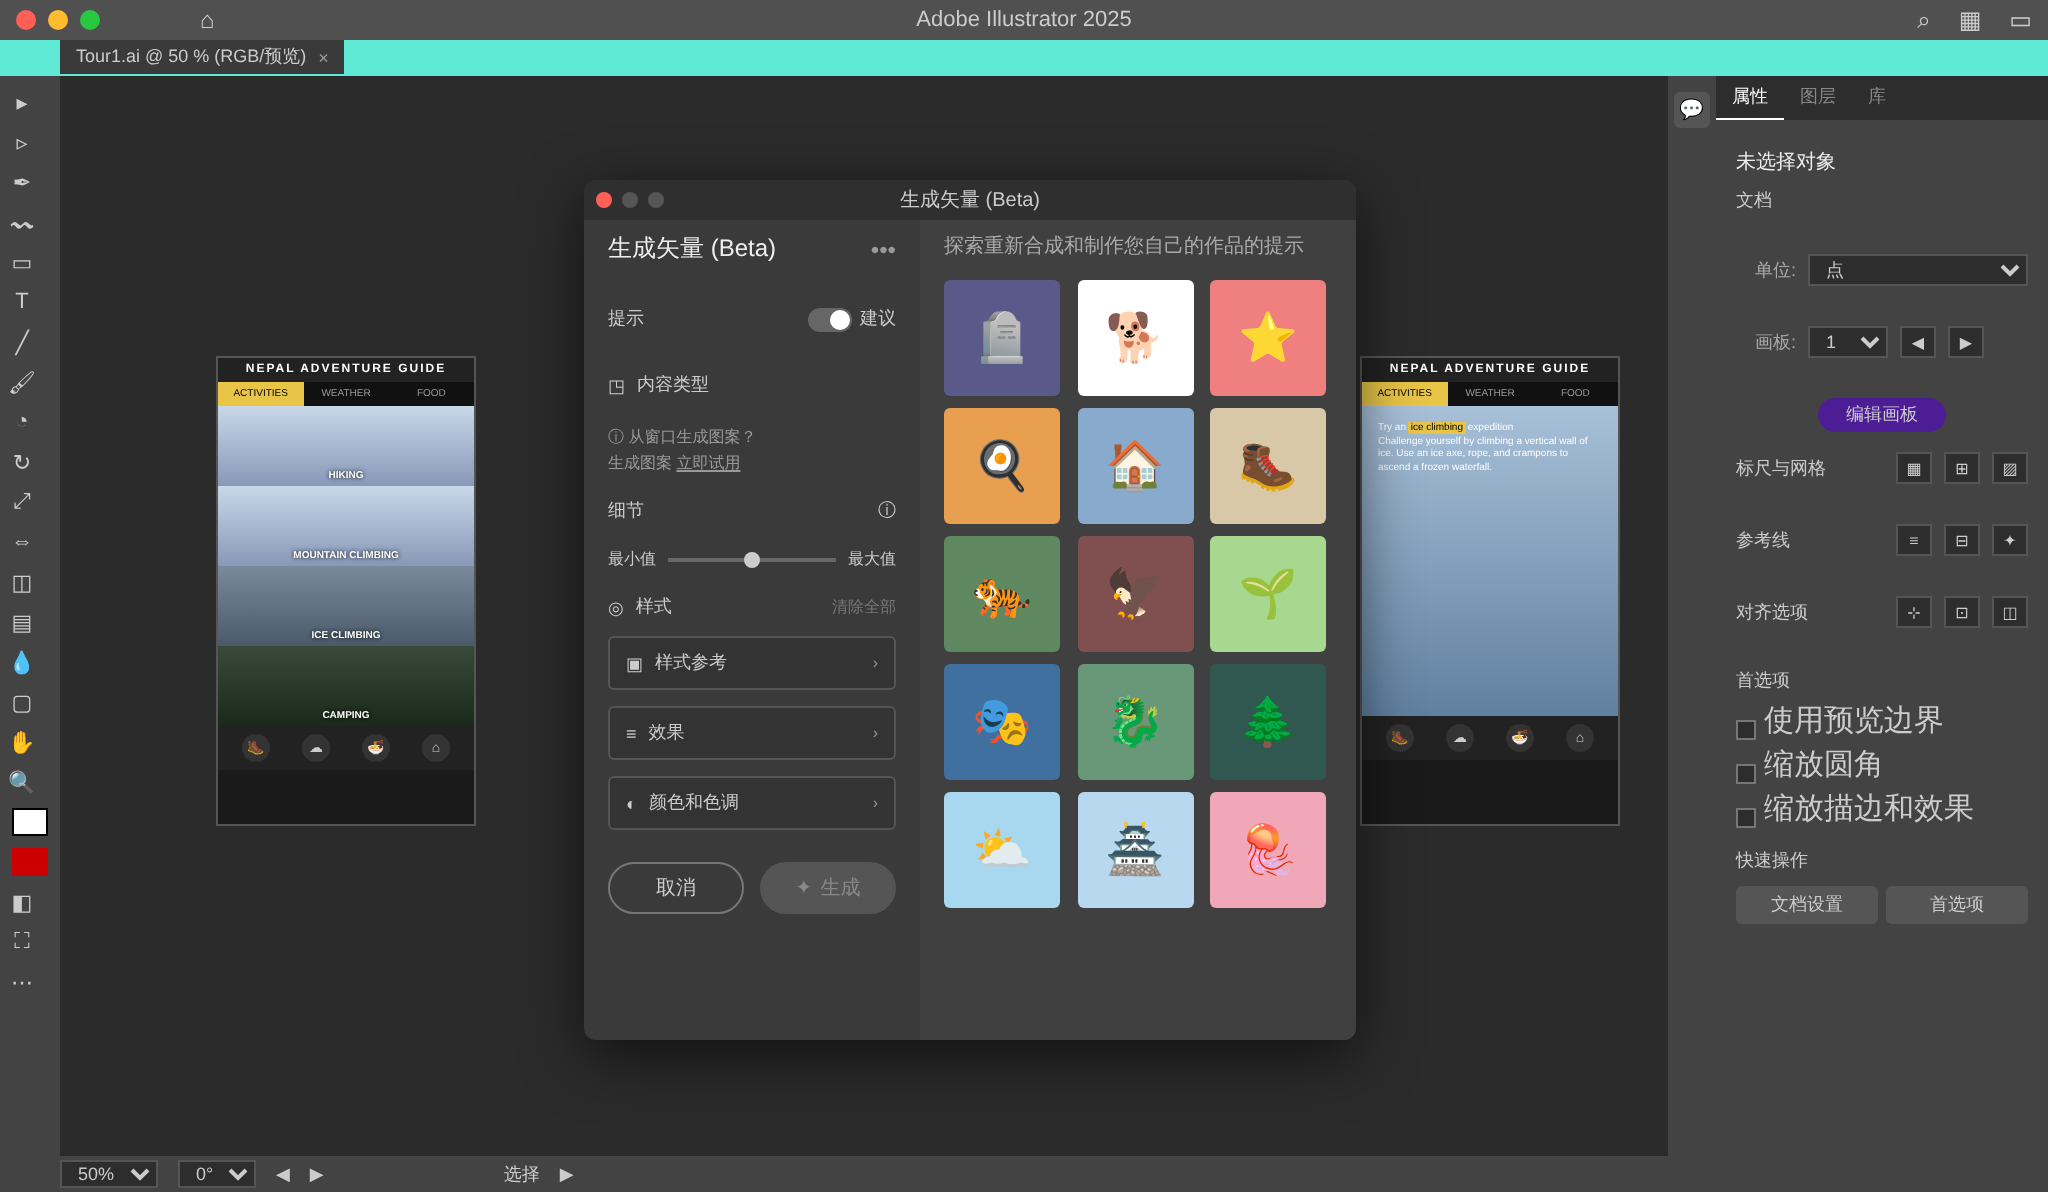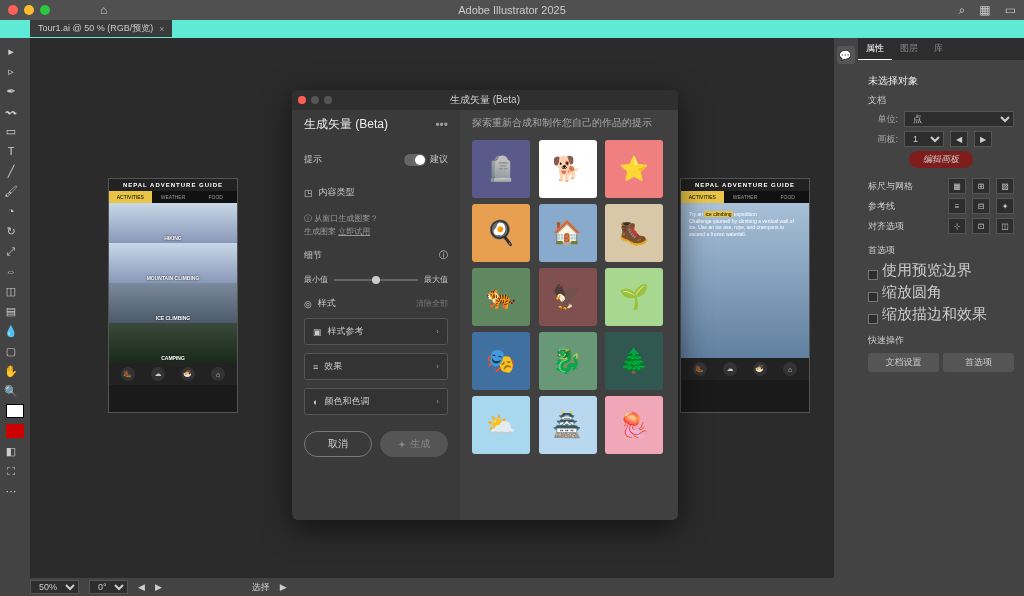--- a/index.html
+++ b/index.html
@@ -41,24 +41,24 @@
 .right-rail { width: 24px; background: #434343; display: flex; flex-direction: column; align-items: center; padding-top: 8px; }
 .rail-icon { width: 18px; height: 18px; background: #555; border-radius: 3px; display:flex; align-items:center; justify-content:center; color:#ccc; font-size:10px; }
 
 .properties-panel { width: 166px; background: #434343; color: #ccc; font-size: 10px; padding: 0; }
 .panel-tabs { display: flex; background: #2d2d2d; font-size: 9px; }
 .panel-tab { padding: 4px 8px; color: #888; }
 .panel-tab.active { color: #fff; border-bottom: 1px solid #fff; }
 .panel-body { padding: 8px 10px; }
 .panel-heading { font-size: 10px; color: #eee; margin: 6px 0; }
 .panel-sub { font-size: 9px; color: #ccc; margin: 4px 0; }
-.prop-row { display: flex; align-items: center; gap: 6px; margin: 4px 0; font-size: 9px; }
+.prop-row { display: flex; align-items: center; gap: 6px; margin: 20px 0; font-size: 9px; }
 .prop-label { width: 30px; text-align: right; color: #aaa; }
 .prop-select { flex: 1; background: #2d2d2d; border: 1px solid #555; color: #ccc; font-size: 9px; padding: 1px 4px; }
-.prop-btn { background: #7f1d1d; border: none; color: #ccc; font-size: 9px; padding: 2px 8px; border-radius: 10px; cursor: pointer; font-style: italic; }
+.prop-btn { background: #4c1d95; border: none; color: #ccc; font-size: 9px; padding: 2px 8px; border-radius: 10px; cursor: pointer; }
 .prop-btn-wide { display: block; margin: 4px auto; padding: 2px 14px; }
 .icon-btn { width: 18px; height: 16px; background: #2d2d2d; border: 1px solid #555; display: flex; align-items: center; justify-content: center; font-size: 8px; color: #ccc; cursor: pointer; }
 .checkbox-row { display: flex; align-items: flex-end; gap: 4px; font-size: 15px; margin: 3px 0; }
 .cb { width: 10px; height: 10px; border: 1px solid #777; background: #2d2d2d; }
 .btn-pair { display: flex; gap: 4px; margin-top: 6px; }
 .btn-pair button { flex: 1; background: #555; border: none; color: #ccc; font-size: 9px; padding: 3px; border-radius: 3px; cursor: pointer; }
 
 .status-bar { height: 18px; background: #434343; color: #ccc; font-size: 9px; display: flex; align-items: center; padding: 0 30px; gap: 10px; }
 .sb-sel { background: #2d2d2d; border: 1px solid #555; color: #ccc; font-size: 9px; padding: 0 4px; }
 

